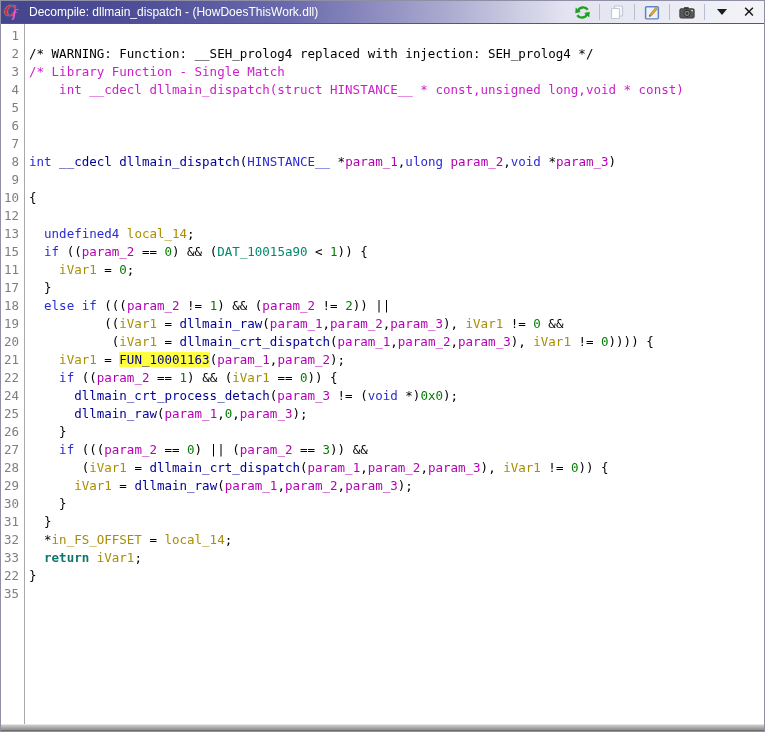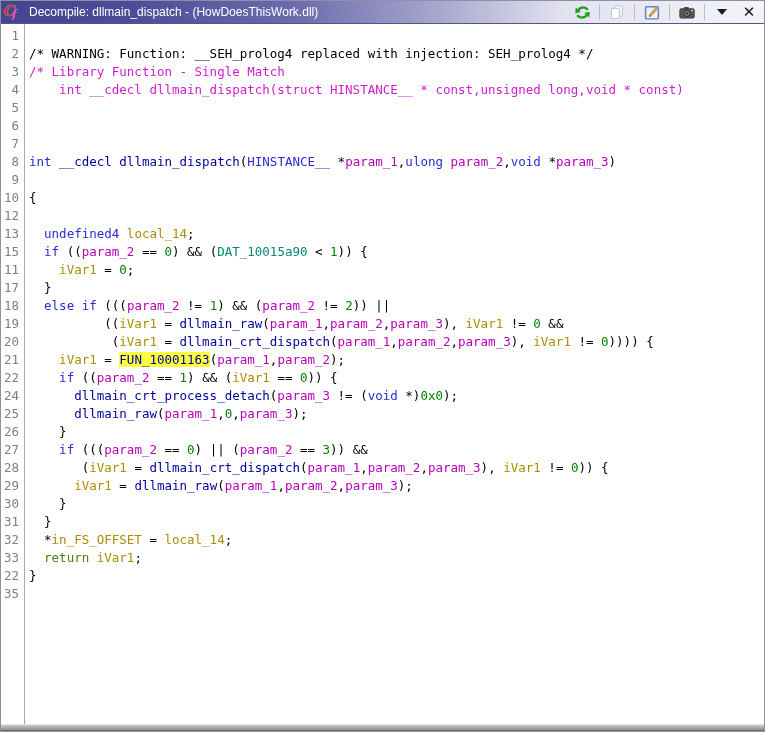--- a/index.html
+++ b/index.html
@@ -246,21 +246,21 @@
       <div class="line">
         <span class="ln">31</span>
         <span class="code"><span style="color: rgb(0, 0, 0);">  }</span></span>
       </div>
       <div class="line">
         <span class="ln">32</span>
         <span class="code"><span style="color: rgb(0, 0, 0);">  *</span><span style="color: rgb(169, 142, 0);">in_FS_OFFSET</span><span style="color: rgb(0, 0, 0);"> = </span><span style="color: rgb(169, 142, 0);">local_14</span><span style="color: rgb(0, 0, 0);">;</span></span>
       </div>
       <div class="line">
         <span class="ln">33</span>
-        <span class="code"><span style="color: rgb(0, 0, 0);">  </span><span style="color: #4d7c0f;">return</span><span style="color: rgb(0, 0, 0);"> </span><span style="color: rgb(169, 142, 0);">iVar1</span><span style="color: rgb(0, 0, 0);">;</span></span>
+        <span class="code"><span style="color: rgb(0, 0, 0);">  </span><span style="color: #0f766e; font-weight: bold;">return</span><span style="color: rgb(0, 0, 0);"> </span><span style="color: rgb(169, 142, 0);">iVar1</span><span style="color: rgb(0, 0, 0);">;</span></span>
       </div>
       <div class="line">
         <span class="ln">22</span>
         <span class="code"><span style="color: rgb(0, 0, 0);">}</span></span>
       </div>
       <div class="line">
         <span class="ln">35</span>
         <span class="code"></span>
       </div>
     </div>

